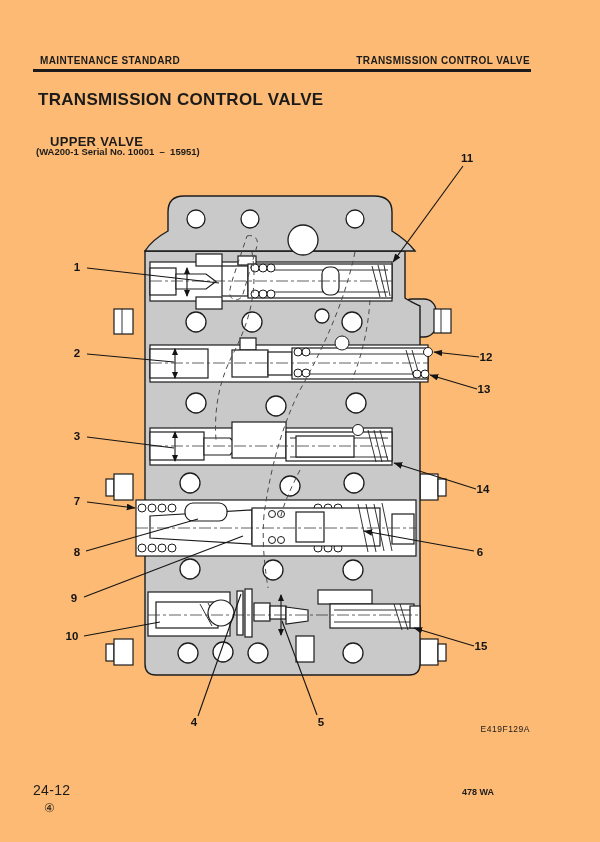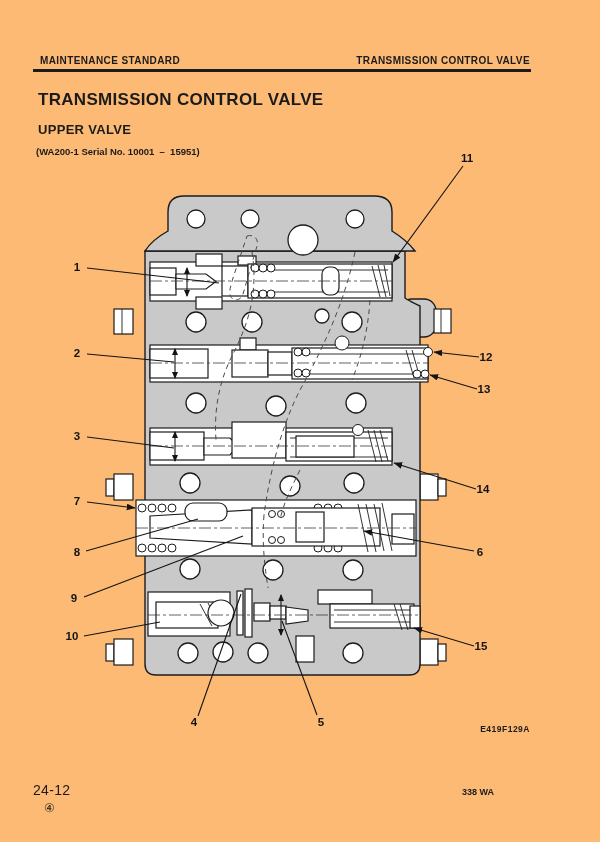--- a/index.html
+++ b/index.html
@@ -6,21 +6,21 @@
   .page{position:relative;width:600px;height:842px;background:#fdba74;
         font-family:"Liberation Sans",sans-serif;color:#1b1b1b;overflow:hidden;}
   .abs{position:absolute;}
   .hdr{font-size:10px;font-weight:bold;letter-spacing:.4px;}
   .hdr-left{left:40px;top:55px;}
   .hdr-right{right:70px;top:55px;}
   .rule{left:33px;top:69px;width:498px;height:2.5px;background:#1b1b1b;}
   .title{left:38px;top:90px;font-size:17px;font-weight:bold;letter-spacing:.3px;}
   .subtitle{left:38px;top:122px;font-size:13px;font-weight:bold;letter-spacing:.3px;}
   .serial{left:36px;top:146px;font-size:9.5px;font-weight:bold;white-space:pre;}
-  .figcode{right:70px;top:724px;font-size:8.5px;font-weight:bold;letter-spacing:.5px;}
+  .figcode{right:70px;top:724px;font-size:8.5px;font-weight:normal;letter-spacing:.5px;}
   .pagenum{left:33px;top:782px;font-size:14px;font-weight:normal;letter-spacing:.3px;}
   .pgmark{left:44px;top:801px;font-size:12px;}
   .model{right:106px;top:787px;font-size:9px;font-weight:bold;}
   svg{position:absolute;left:0;top:0;}
   svg text.co{font-family:"Liberation Sans",sans-serif;font-size:11.5px;font-weight:bold;fill:#141414;}
   .ln{stroke:#151515;stroke-width:1.1;fill:none;}
   .part{fill:#ffffff;stroke:#1c1c1c;stroke-width:1.2;}
   .coil{fill:#ffffff;stroke:#1c1c1c;stroke-width:1;}
   .thin{stroke:#1c1c1c;stroke-width:0.9;fill:none;}
   .dash{stroke:#4a4a4a;stroke-width:1;fill:none;stroke-dasharray:5 4;}
@@ -29,21 +29,21 @@
 </head>
 <body>
 
 <div class="page">
 
   <span class="abs hdr hdr-left">MAINTENANCE STANDARD</span>
   <span class="abs hdr hdr-right">TRANSMISSION CONTROL VALVE</span>
   <div class="abs rule"></div>
 
   <h1 class="abs title" style="margin:0">TRANSMISSION CONTROL VALVE</h1>
-  <h2 class="abs subtitle" style="margin:0">UPPER VALVE</h2>
+  <h2 class="abs subtitle" style="margin:12px">UPPER VALVE</h2>
   <div class="abs serial">(WA200-1 Serial No. 10001  –  15951)</div>
 
   <svg width="600" height="842" viewBox="0 0 600 842">
     <defs>
       <marker id="arrTip" markerWidth="9" markerHeight="8" refX="7.5" refY="3" orient="auto">
         <path d="M0,0 L8,3 L0,6 Z" fill="#141414"></path>
       </marker>
     </defs>
 
     <g>
@@ -264,15 +264,15 @@
       <text class="co" x="484" y="393">13</text>
       <text class="co" x="483" y="493">14</text>
       <text class="co" x="481" y="650">15</text>
     </g>
   </svg>
 
   <div class="abs figcode">E419F129A</div>
 
   <div class="abs pagenum">24-12</div>
   <div class="abs pgmark">④</div>
-  <div class="abs model">338 WA</div>
+  <div class="abs model">478 WA</div>
 
 </div>
 
 </body></html>

